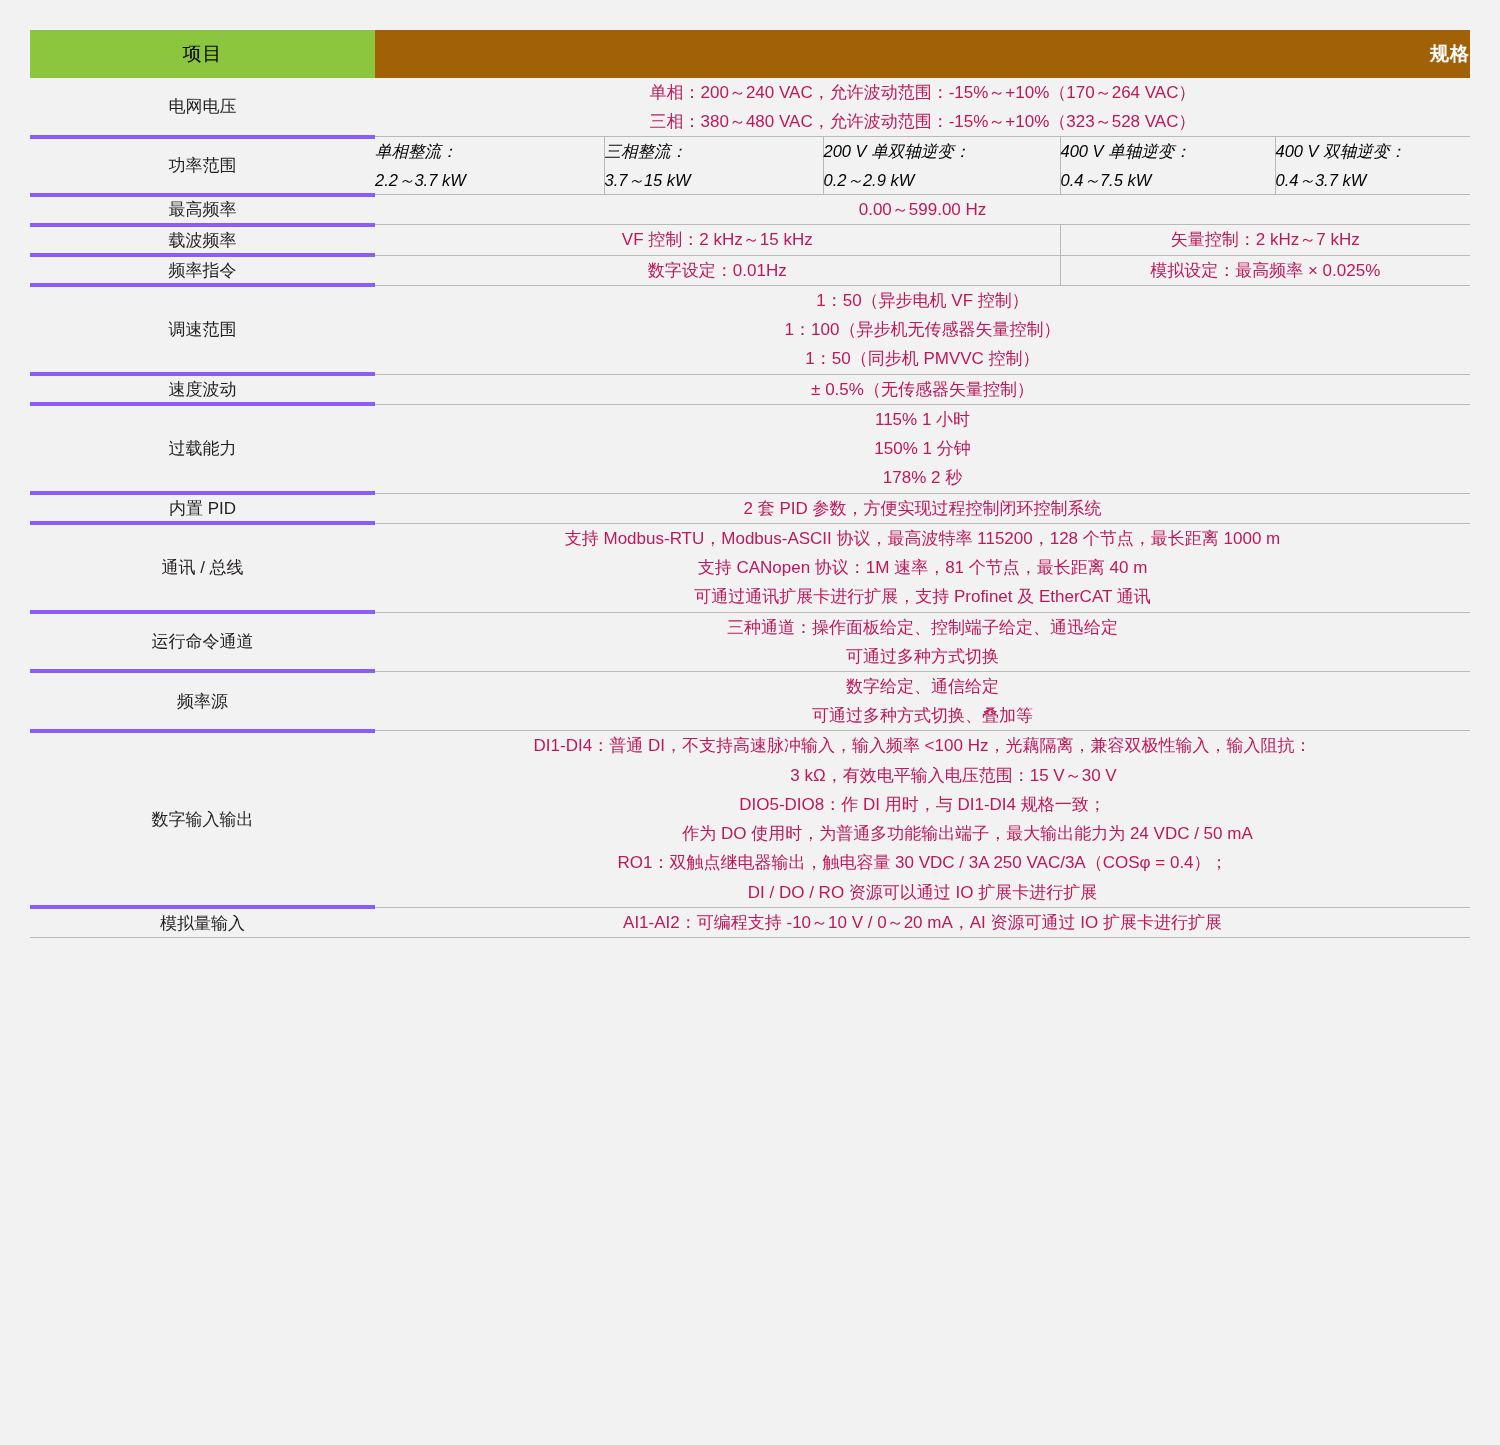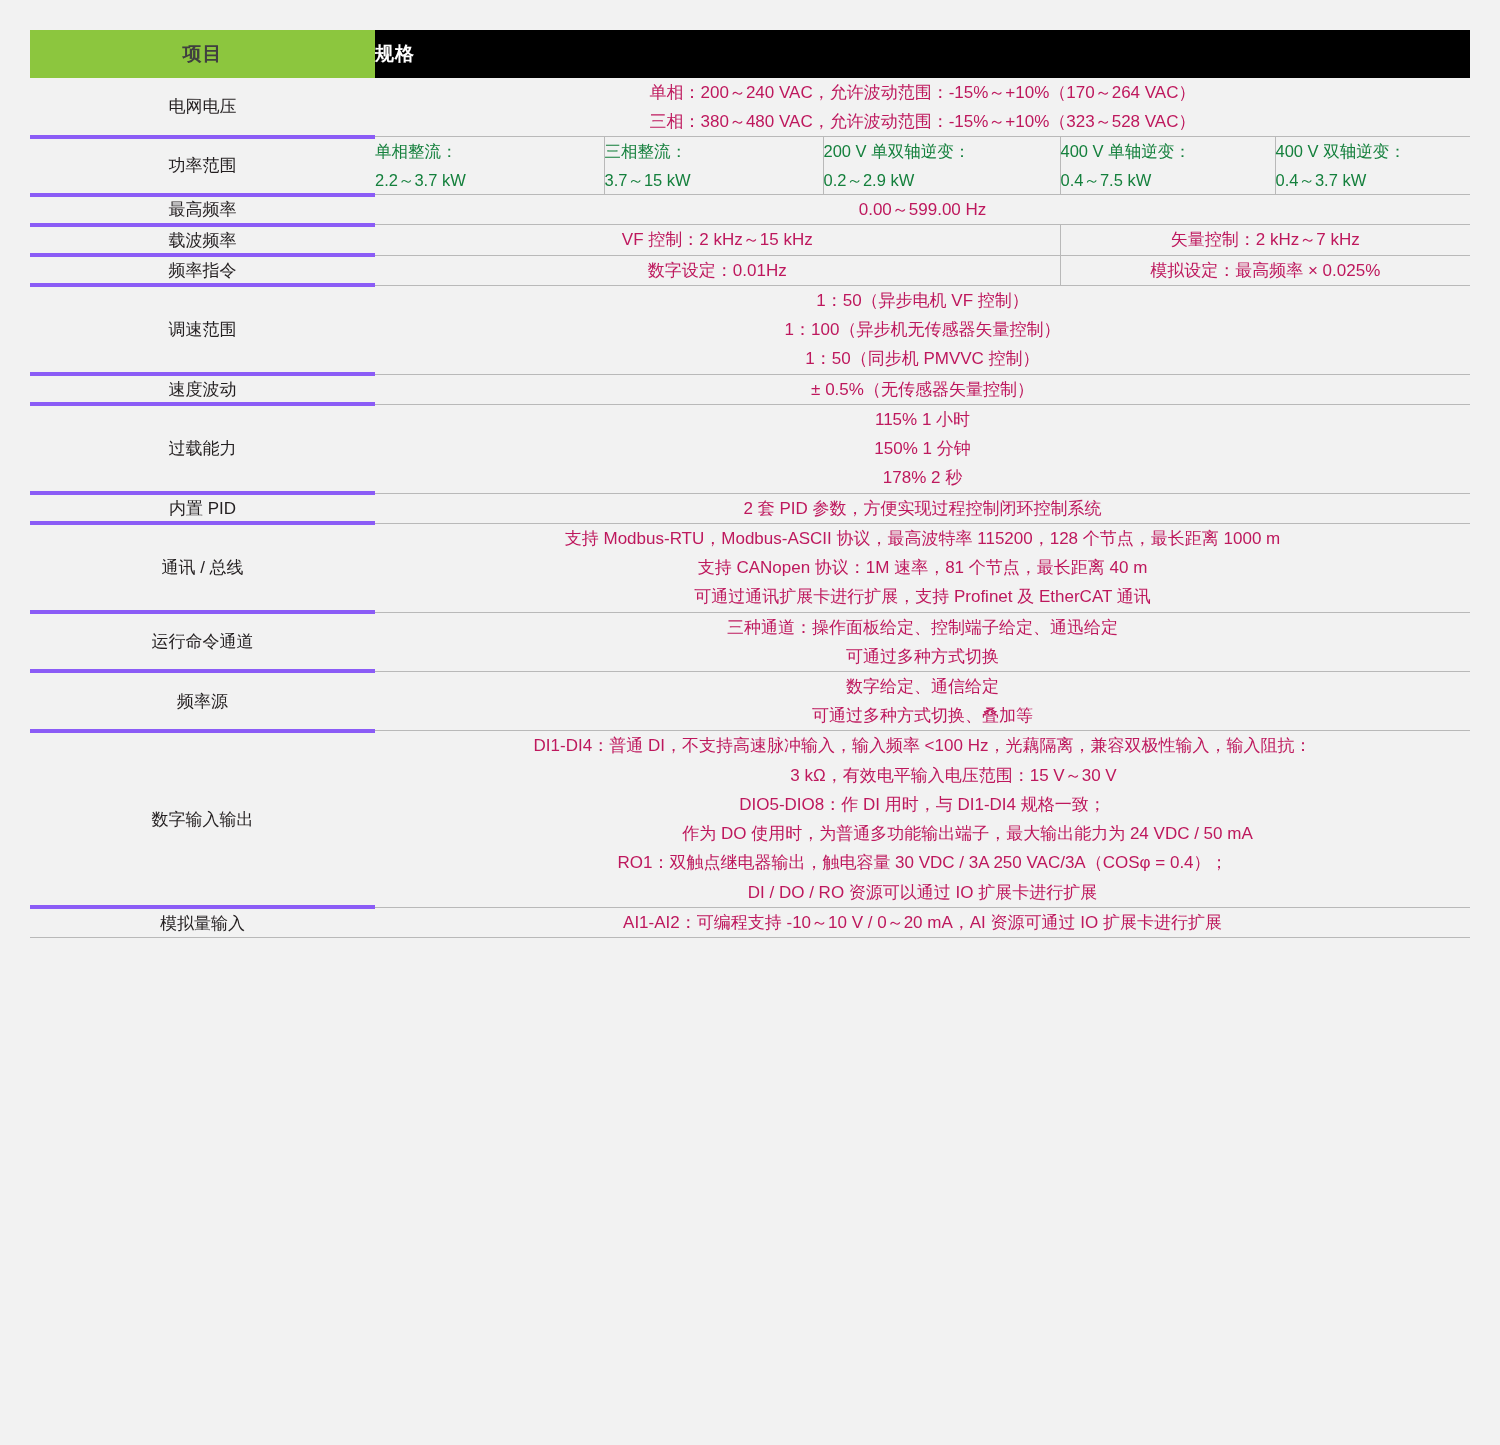--- a/index.html
+++ b/index.html
@@ -20,34 +20,34 @@
     width: 1440px;
     margin: 30px 0 0 30px;
     table-layout: fixed;
   }
   table.spec td, table.spec th {
     vertical-align: middle;
     padding: 0;
   }
   .hdr-item {
     background: #8cc63e;
-    color: #404040;
+    color: #000000;
     font-size: 19px;
-    font-weight: bold;
+    font-weight: normal;
     text-align: center;
     height: 48px;
     width: 345px;
     letter-spacing: 1px;
   }
   .hdr-spec {
-    background: #000000;
+    background: #a16207;
     color: #ffffff;
     font-size: 19px;
     font-weight: bold;
-    text-align: left;
+    text-align: right;
     height: 48px;
     letter-spacing: 1px;
   }
   .rowlabel {
     width: 345px;
     text-align: center;
     font-size: 17px;
     color: #231f20;
     border-bottom: 4px solid #8b5cf6;
     padding: 10px 4px;
@@ -56,25 +56,26 @@
     font-size: 17px;
     color: #be185d;
     border-bottom: 1px solid #b9b9b9;
     padding: 10px 0 10px 18px;
     line-height: 1.72;
     text-align: center;
   }
   .divline { border-right: 1px solid #b9b9b9; }
   .subcell {
     font-size: 16.5px;
-    color: #15803d;
+    color: #000000;
     padding: 10px 10px 10px 18px;
     border-bottom: 1px solid #b9b9b9;
     line-height: 1.72;
     vertical-align: top;
+    font-style: italic;
   }
   .indent1 { padding-left: 62px; display: block; }
   .indent2 { padding-left: 90px; display: block; }
   .line { display: block; }
   .lastrow .rowlabel, .lastrow .cell { border-bottom: 1px solid #b9b9b9; }
 </style>
 </head>
 <body>
 
 <div id="page">

